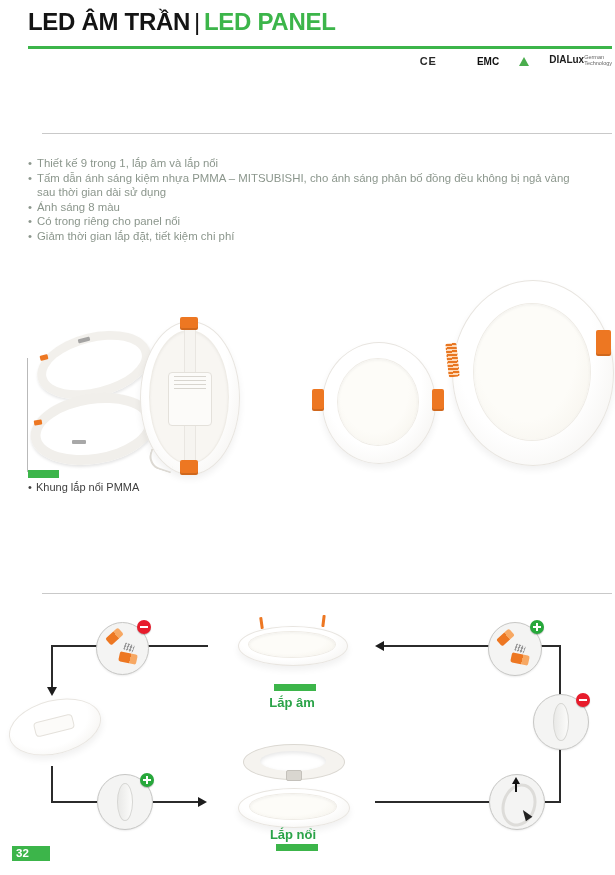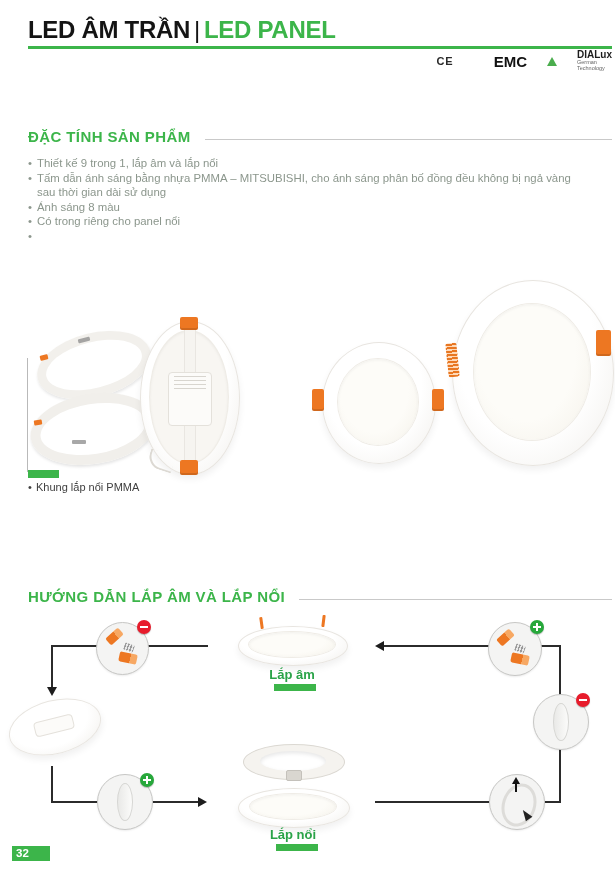--- a/index.html
+++ b/index.html
@@ -1,31 +1,31 @@
 <!DOCTYPE html>
 <html><head>
 <meta charset="utf-8">
 <style>
   html,body{margin:0;padding:0;background:#fff;}
   #page{
     position:relative;width:615px;height:875px;background:#fff;overflow:hidden;
     font-family:"Liberation Sans",sans-serif;color:#222;
   }
   
-  .hdr{position:absolute;left:28px;top:16px;font-size:24px;font-weight:800;letter-spacing:-0.3px;white-space:nowrap;}
+  .hdr{position:absolute;left:28px;top:8px;font-size:24px;font-weight:800;letter-spacing:-0.3px;white-space:nowrap;}
   .hdr .black{color:#141414;}
   .hdr .sep{color:#141414;font-weight:400;padding:0 4px;}
   .hdr .green{color:#3cb54a;font-weight:600;}
   .hdr-rule{position:absolute;left:28px;top:46px;width:584px;height:3px;background:#3cb54a;}
   .certs{position:absolute;left:468px;top:52px;width:144px;height:18px;display:flex;align-items:center;justify-content:flex-end;gap:20px;}
   .ce{font-size:11px;font-weight:700;color:#2a2a2a;letter-spacing:1px;}
   .qbadge{width:15px;height:9px;background:#333;border-radius:2px;box-shadow:inset 0 0 0 1px #555;}
-  .emc{font-size:15px;font-weight:900;color:#111;}
+  .emc{font-size:10px;font-weight:900;color:#111;}
   .tri{width:0;height:0;border-left:5px solid transparent;border-right:5px solid transparent;border-bottom:9px solid #4aad4d;}
-  .dialux{display:flex;flex-direction:column;line-height:1.05;}
+  .dialux{display:flex;line-height:1.05;}
   .dialux .nm{font-size:10px;font-weight:700;color:#1d1d1d;}
   .dialux .sub{font-size:5.5px;color:#666;}
   
   .ptitle{position:absolute;left:0;top:90px;width:615px;text-align:center;font-size:17px;font-weight:800;color:#111;letter-spacing:.3px;}
   
   .sect{position:absolute;left:28px;width:584px;display:flex;align-items:center;}
   .sect .txt{font-size:15px;font-weight:700;color:#3cb54a;letter-spacing:.4px;white-space:nowrap;}
   .sect .rule{flex:1;height:1px;background:#c9c9c9;margin-left:14px;margin-top:5px;}
   
   .feat{position:absolute;left:28px;top:156px;width:562px;font-size:11.4px;line-height:14.6px;color:#8b968c;}
@@ -91,42 +91,42 @@
     <span class="emc">EMC</span>
     <span class="tri"></span>
     <span class="dialux">
       <span class="nm">DIALux</span>
       <span class="sub">German Technology</span>
     </span>
   </div>
 
 
   <div class="sect" style="top:128px;">
-    <span class="txt">ĐẶC TÍNH SẢN PHẨM</span>
     <span class="rule"></span>
   </div>
   <div class="feat">
     <div class="row">
         <span class="mk">•</span>
         <span>Thiết kế 9 trong 1, lắp âm và lắp nổi</span>
       </div>
     <div class="row">
         <span class="mk">•</span>
-        <span>Tấm dẫn ánh sáng bằng nhựa PMMA – MITSUBISHI, cho ánh sáng phân bố đồng đều không bị ngả vàng sau thời gian dài sử dụng</span>
+        <span>Tấm dẫn ánh sáng kiệm nhựa PMMA – MITSUBISHI, cho ánh sáng phân bố đồng đều không bị ngả vàng sau thời gian dài sử dụng</span>
       </div>
     <div class="row">
         <span class="mk">•</span>
         <span>Ánh sáng 8 màu</span>
       </div>
     <div class="row">
         <span class="mk">•</span>
         <span>Có trong riêng cho panel nổi</span>
       </div>
     <div class="row">
         <span class="mk">•</span>
+        <span>Giảm thời gian lắp đặt, tiết kiệm chi phí</span>
       </div>
   </div>
 
   <div class="vline"></div>
 
   <div class="ring r1"></div>
   <div class="tab" style="left:40px;top:355px;width:8px;height:5px;transform:rotate(-14deg);"></div>
   <div class="slot" style="left:78px;top:338px;width:12px;height:4px;transform:rotate(-14deg);"></div>
   <div class="ring r2"></div>
   <div class="tab" style="left:34px;top:420px;width:8px;height:5px;transform:rotate(-9deg);"></div>
@@ -156,21 +156,20 @@
   <div class="lens" style="left:338px;top:359px;width:80px;height:86px;"></div>
   <div class="clip" style="left:312px;top:389px;width:12px;height:22px;"></div>
   <div class="clip" style="left:432px;top:389px;width:12px;height:22px;"></div>
 
   <div class="panel-ell" style="left:452px;top:280px;width:160px;height:184px;"></div>
   <div class="lens" style="left:474px;top:304px;width:116px;height:136px;"></div>
   <div class="clip" style="left:596px;top:330px;width:15px;height:26px;"></div>
   <div class="spring" style="left:447px;top:343px;width:11px;height:34px;transform:rotate(-6deg);"></div>
 
   <div class="sect" style="top:588px;">
-    <span class="txt">HƯỚNG DẪN LẮP ÂM VÀ LẮP NỔI</span>
     <span class="rule"></span>
   </div>
 
   <div class="fline" style="left:52px;top:645px;width:156px;height:2px;"></div>
   <div class="fline" style="left:51px;top:645px;width:2px;height:42px;"></div>
   <div class="ah down" style="left:47px;top:687px;"></div>
   <div class="fline" style="left:384px;top:645px;width:177px;height:2px;"></div>
   <div class="ah left" style="left:375px;top:641px;"></div>
   <div class="fline" style="left:559px;top:645px;width:2px;height:158px;"></div>
   <div class="fline" style="left:375px;top:801px;width:186px;height:2px;"></div>
@@ -184,21 +183,21 @@
     <div class="mclip" style="left:22px;top:30px;width:18px;height:10px;transform:rotate(12deg);"></div>
     <div class="badge red" style="right:-3px;top:-3px;">
         <span class="h"></span>
       </div>
   </div>
 
   <div class="pinclip" style="left:260px;top:617px;transform:rotate(-8deg);"></div>
   <div class="pinclip" style="left:322px;top:615px;transform:rotate(7deg);"></div>
   <div class="panel-ell" style="left:238px;top:626px;width:108px;height:38px;"></div>
   <div class="lens" style="left:249px;top:632px;width:86px;height:25px;"></div>
-  <div class="glabel" style="left:238px;top:667px;width:108px;">Lắp âm</div>
+  <div class="glabel" style="left:238px;top:695px;width:108px;">Lắp âm</div>
   <div class="gbar" style="left:274px;top:684px;width:42px;height:7px;"></div>
 
   <div class="bubble" style="left:488px;top:622px;width:52px;height:52px;">
     <div class="mclip" style="left:8px;top:10px;width:17px;height:9px;transform:rotate(-42deg);"></div>
     <div class="mcoil" style="left:26px;top:22px;width:10px;height:7px;transform:rotate(20deg);"></div>
     <div class="mclip" style="left:22px;top:31px;width:18px;height:10px;transform:rotate(12deg);"></div>
     <div class="badge grn" style="right:-3px;top:-3px;">
         <span class="h"></span>
         <span class="v"></span>
       </div>

